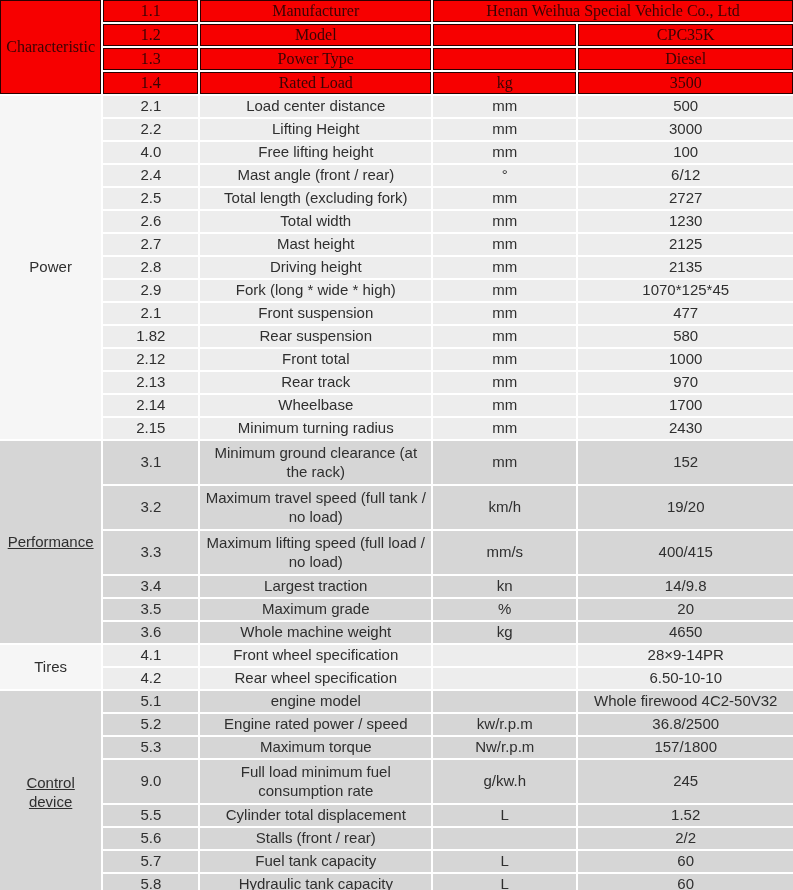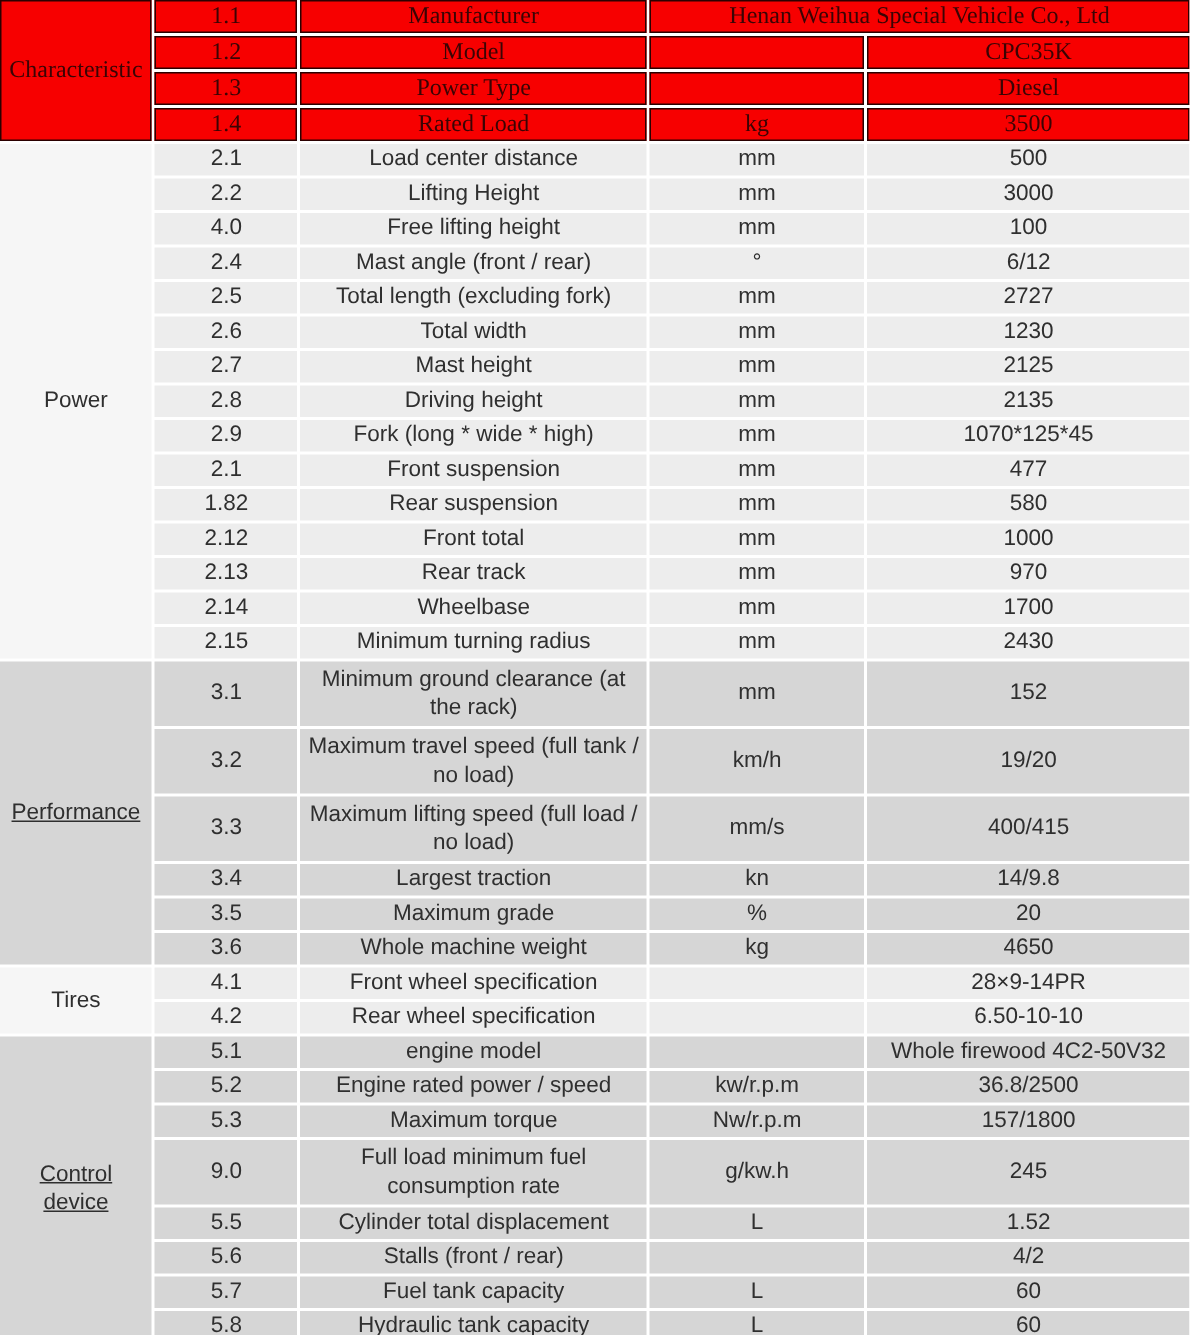--- a/index.html
+++ b/index.html
@@ -262,21 +262,21 @@
       <tr class="sec-dark">
         <td class="no-cell">5.5</td>
         <td class="name-cell">Cylinder total displacement</td>
         <td class="unit-cell">L</td>
         <td class="value-cell">1.52</td>
       </tr>
       <tr class="sec-dark">
         <td class="no-cell">5.6</td>
         <td class="name-cell">Stalls (front / rear)</td>
         <td class="unit-cell"></td>
-        <td class="value-cell">4/2</td>
+        <td class="value-cell">2/2</td>
       </tr>
       <tr class="sec-dark">
         <td class="no-cell">5.7</td>
         <td class="name-cell">Fuel tank capacity</td>
         <td class="unit-cell">L</td>
         <td class="value-cell">60</td>
       </tr>
       <tr class="sec-dark">
         <td class="no-cell">5.8</td>
         <td class="name-cell">Hydraulic tank capacity</td>

